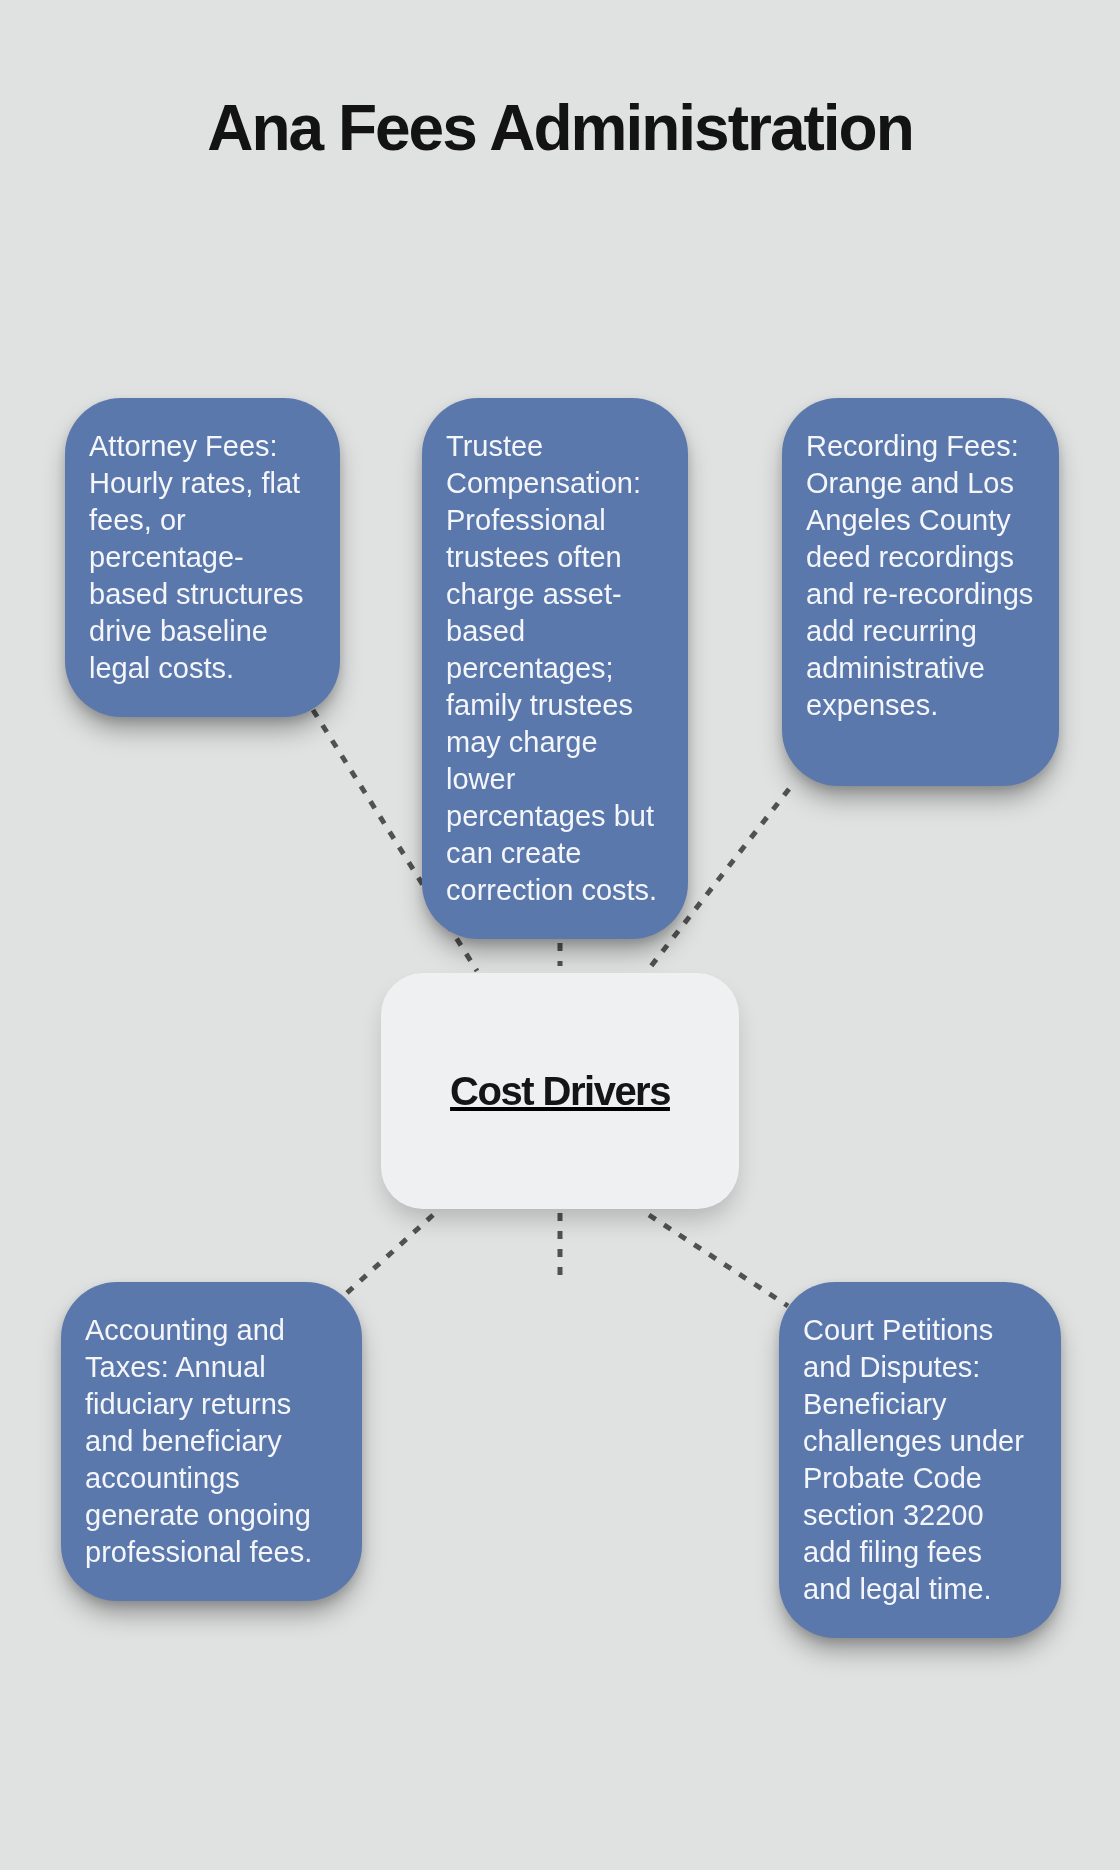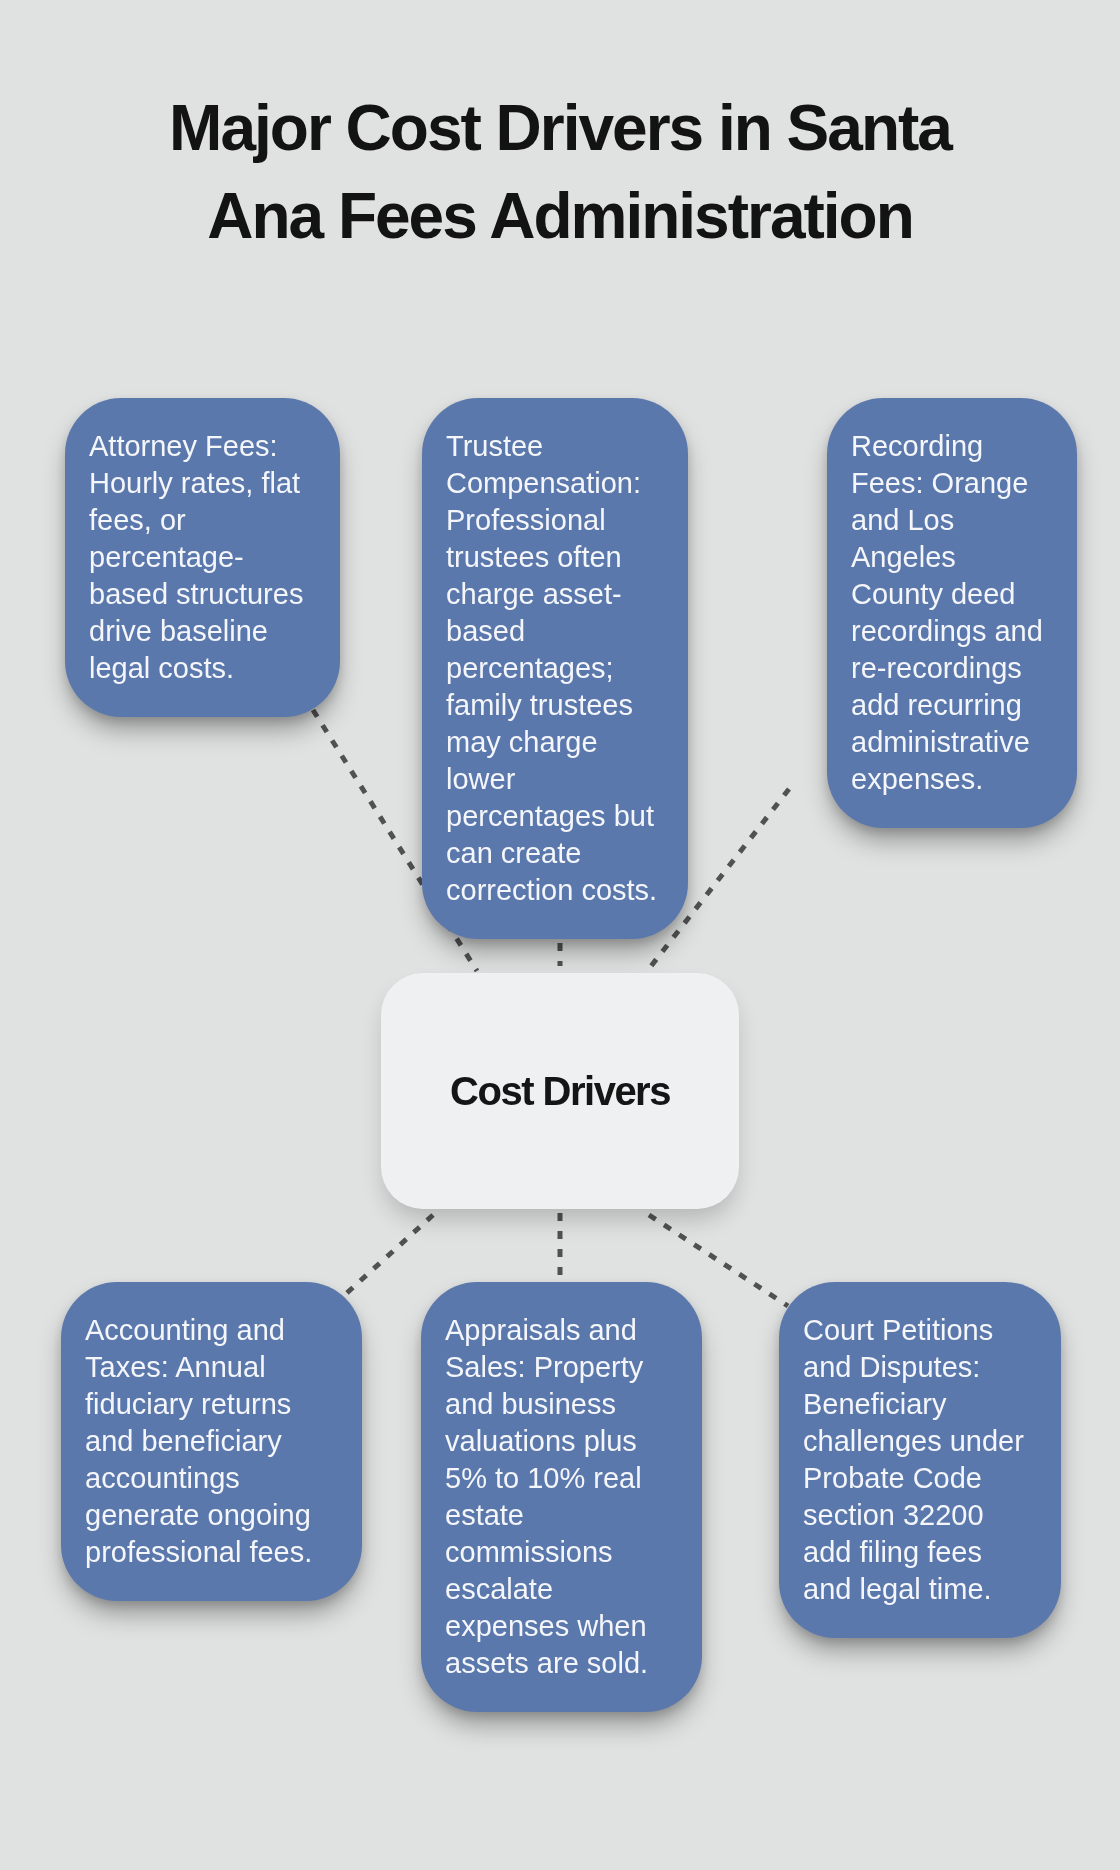--- a/index.html
+++ b/index.html
@@ -48,46 +48,46 @@
     background:var(--node-fill);
     color:var(--node-text);
     border-radius:56px;
     padding:30px 24px;
     font-size:29px;
     line-height:37px;
     box-shadow:0 16px 26px -4px rgba(0,0,0,0.35), 0 4px 10px rgba(0,0,0,0.12);
   }
   .card-a{left:65px;top:398px;width:275px;min-height:310px;}
   .card-b{left:422px;top:398px;width:266px;min-height:503px;}
-  .card-c{left:827px;top:398px;width:250px;min-height:388px;}
+  .card-c{left:782px;top:398px;width:277px;min-height:388px;}
   .card-d{left:61px;top:1282px;width:301px;min-height:313px;}
   .card-e{left:421px;top:1282px;width:281px;min-height:426px;}
   .card-f{left:779px;top:1282px;width:282px;min-height:351px;}
   .center-node{
     position:absolute;
     left:381px;top:973px;width:358px;height:236px;
     background:var(--center-fill);
     border-radius:42px;
     display:flex;align-items:center;justify-content:center;
     box-shadow:0 14px 24px -4px rgba(0,0,0,0.20);
+    text-decoration:underline;
   }
   .center-node .label{
     color:var(--center-text);
     font-weight:700;
     font-size:40px;
     letter-spacing:-1.5px;
   }
 </style>
 </head>
 <body>
 
 <div class="canvas">
 
   <h1 class="title">
-    <span class="line">Major Cost Drivers in Santa</span>
     <span class="line">Ana Fees Administration</span>
   </h1>
 
   <svg class="connectors" viewBox="0 0 1120 1870" xmlns="http://www.w3.org/2000/svg" aria-hidden="true">
     <line x1="313" y1="710" x2="477" y2="971"></line>
     <line x1="560" y1="907" x2="560" y2="966"></line>
     <line x1="789" y1="789" x2="648" y2="970"></line>
     <line x1="433" y1="1215" x2="338" y2="1301"></line>
     <line x1="560" y1="1213" x2="560" y2="1276"></line>
     <line x1="649" y1="1215" x2="788" y2="1306"></line>
@@ -106,21 +106,18 @@
   </div>
 
   <div class="center-node">
     <span class="label">Cost Drivers</span>
   </div>
 
   <div class="card card-d">
     <p>Accounting and Taxes: Annual fiduciary returns and beneficiary accountings generate ongoing professional fees.</p>
   </div>
 
-  <div class="card card-e">
-    <p>Appraisals and Sales: Property and business valuations plus 5% to 10% real estate commissions escalate expenses when assets are sold.</p>
-  </div>
 
   <div class="card card-f">
     <p>Court Petitions and Disputes: Beneficiary challenges under Probate Code section 32200 add filing fees and legal time.</p>
   </div>
 
 </div>
 
 </body></html>

